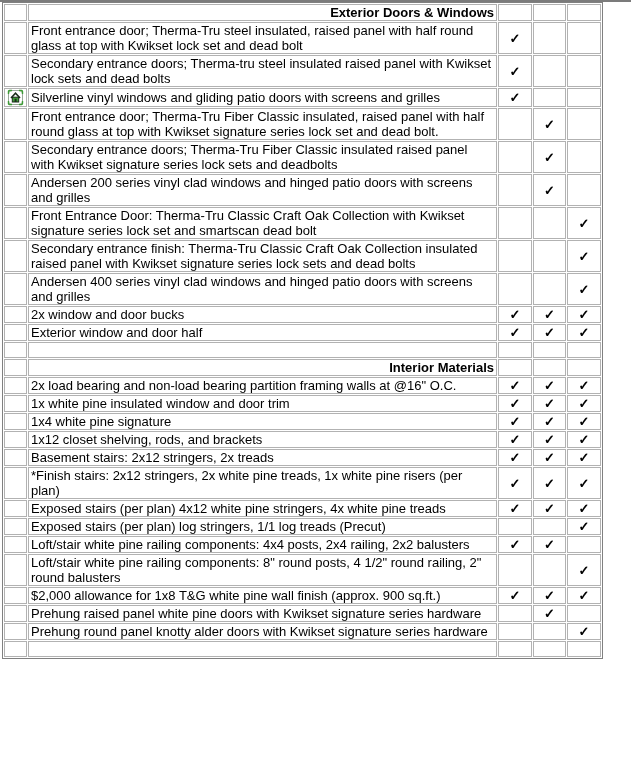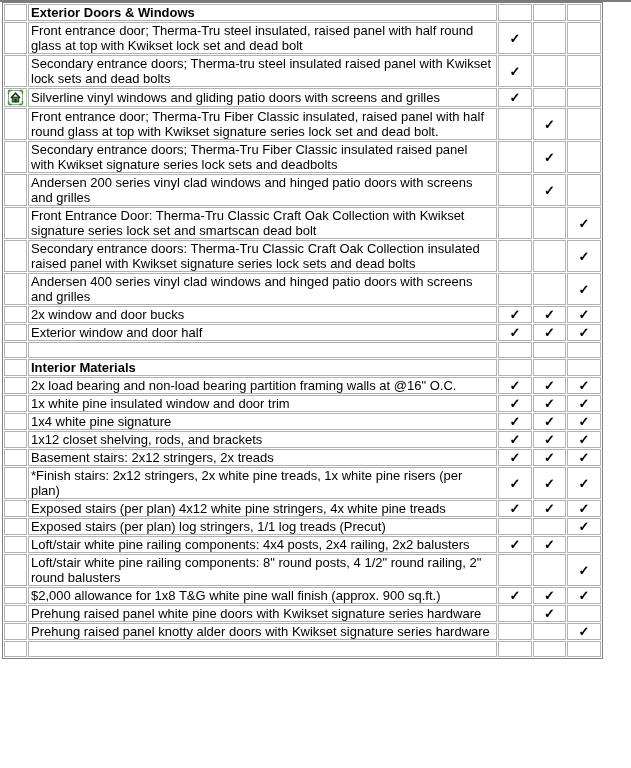--- a/index.html
+++ b/index.html
@@ -32,21 +32,21 @@
     vertical-align: middle;
     overflow: hidden;
   }
   td.icon-cell {
     text-align: center;
     padding: 0;
   }
   td.icon-cell svg { display: block; margin: 0 auto; }
   td.desc-cell { word-wrap: break-word; }
   td.section-title-cell {
-    text-align: left;
+    text-align: right;
     font-weight: bold;
   }
   td.check-cell {
     text-align: center;
     font-size: 17px;
     font-weight: bold;
     line-height: 15px;
     padding: 0;
   }
   tr.spacer-row td { height: 16px; }
@@ -125,21 +125,21 @@
       </tr>
       <tr>
         <td class="icon-cell"></td>
         <td class="desc-cell">Front Entrance Door: Therma-Tru Classic Craft Oak Collection with Kwikset signature series lock set and smartscan dead bolt</td>
         <td class="check-cell"></td>
         <td class="check-cell"></td>
         <td class="check-cell"><span>✓</span></td>
       </tr>
       <tr>
         <td class="icon-cell"></td>
-        <td class="desc-cell">Secondary entrance doors: Therma-Tru Classic Craft Oak Collection insulated raised panel with Kwikset signature series lock sets and dead bolts</td>
+        <td class="desc-cell">Secondary entrance finish: Therma-Tru Classic Craft Oak Collection insulated raised panel with Kwikset signature series lock sets and dead bolts</td>
         <td class="check-cell"></td>
         <td class="check-cell"></td>
         <td class="check-cell"><span>✓</span></td>
       </tr>
       <tr>
         <td class="icon-cell"></td>
         <td class="desc-cell">Andersen 400 series vinyl clad windows and hinged patio doors with screens and grilles</td>
         <td class="check-cell"></td>
         <td class="check-cell"></td>
         <td class="check-cell"><span>✓</span></td>
@@ -251,21 +251,21 @@
       </tr>
       <tr>
         <td class="icon-cell"></td>
         <td class="desc-cell">Prehung raised panel white pine doors with Kwikset signature series hardware</td>
         <td class="check-cell"></td>
         <td class="check-cell"><span>✓</span></td>
         <td class="check-cell"></td>
       </tr>
       <tr>
         <td class="icon-cell"></td>
-        <td class="desc-cell">Prehung raised panel knotty alder doors with Kwikset signature series hardware</td>
+        <td class="desc-cell">Prehung round panel knotty alder doors with Kwikset signature series hardware</td>
         <td class="check-cell"></td>
         <td class="check-cell"></td>
         <td class="check-cell"><span>✓</span></td>
       </tr>
       <tr class="spacer-row">
         <td class="icon-cell"></td>
         <td></td>
         <td></td>
         <td></td>
         <td></td>

